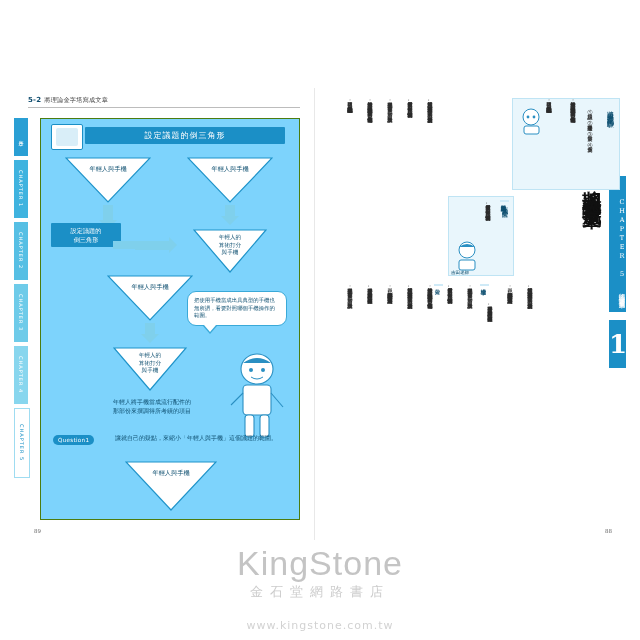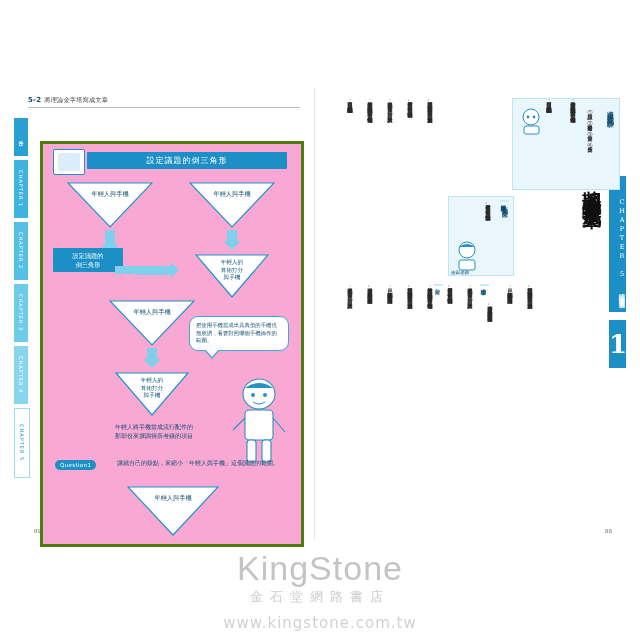--- a/index.html
+++ b/index.html
@@ -72,23 +72,22 @@
   .side-tab.t2 { background: #56bfe4; height: 46px; }
   .side-tab.t3 { background: #6ecbe9; height: 46px; }
   .side-tab.t4 { background: #88d6ee; height: 46px; }
   .side-tab.t5 { background: #ffffff; color: #1a8fc4; height: 56px; border: 1px solid #9fdcf1; }
 
   
   .diagram-panel {
     position: absolute;
     left: 26px; top: 30px;
     width: 258px; height: 400px;
-    background: #f9a8d4;
-    border: 3px solid #4d7c0f;
-    margin-top: 23px;
+    background: #7dd3fc;
+    border: 1px solid #4d7c0f;
   }
   .panel-title {
     position: absolute;
     left: 44px; top: 8px;
     width: 200px; height: 17px;
     background: #1b8fc6;
     color: #ffffff;
     font-size: 8px;
     line-height: 17px;
     text-align: center;
@@ -310,24 +309,24 @@
     line-height: 36px;
     color: #c4c4c4;
   }
   .wm-sub {
     font-size: 13px;
     letter-spacing: 7px;
     color: #cccccc;
     margin-top: 2px;
   }
   .wm-url {
-    font-size: 15px;
+    font-size: 11px;
     letter-spacing: 1px;
     color: #d2d2d2;
-    margin-top: 8px;
+    margin-top: 18px;
   }
 </style>
 </head>
 <body>
 
 <div class="page-spread">
 
   <div class="left-page">
 
     <div class="left-header">

